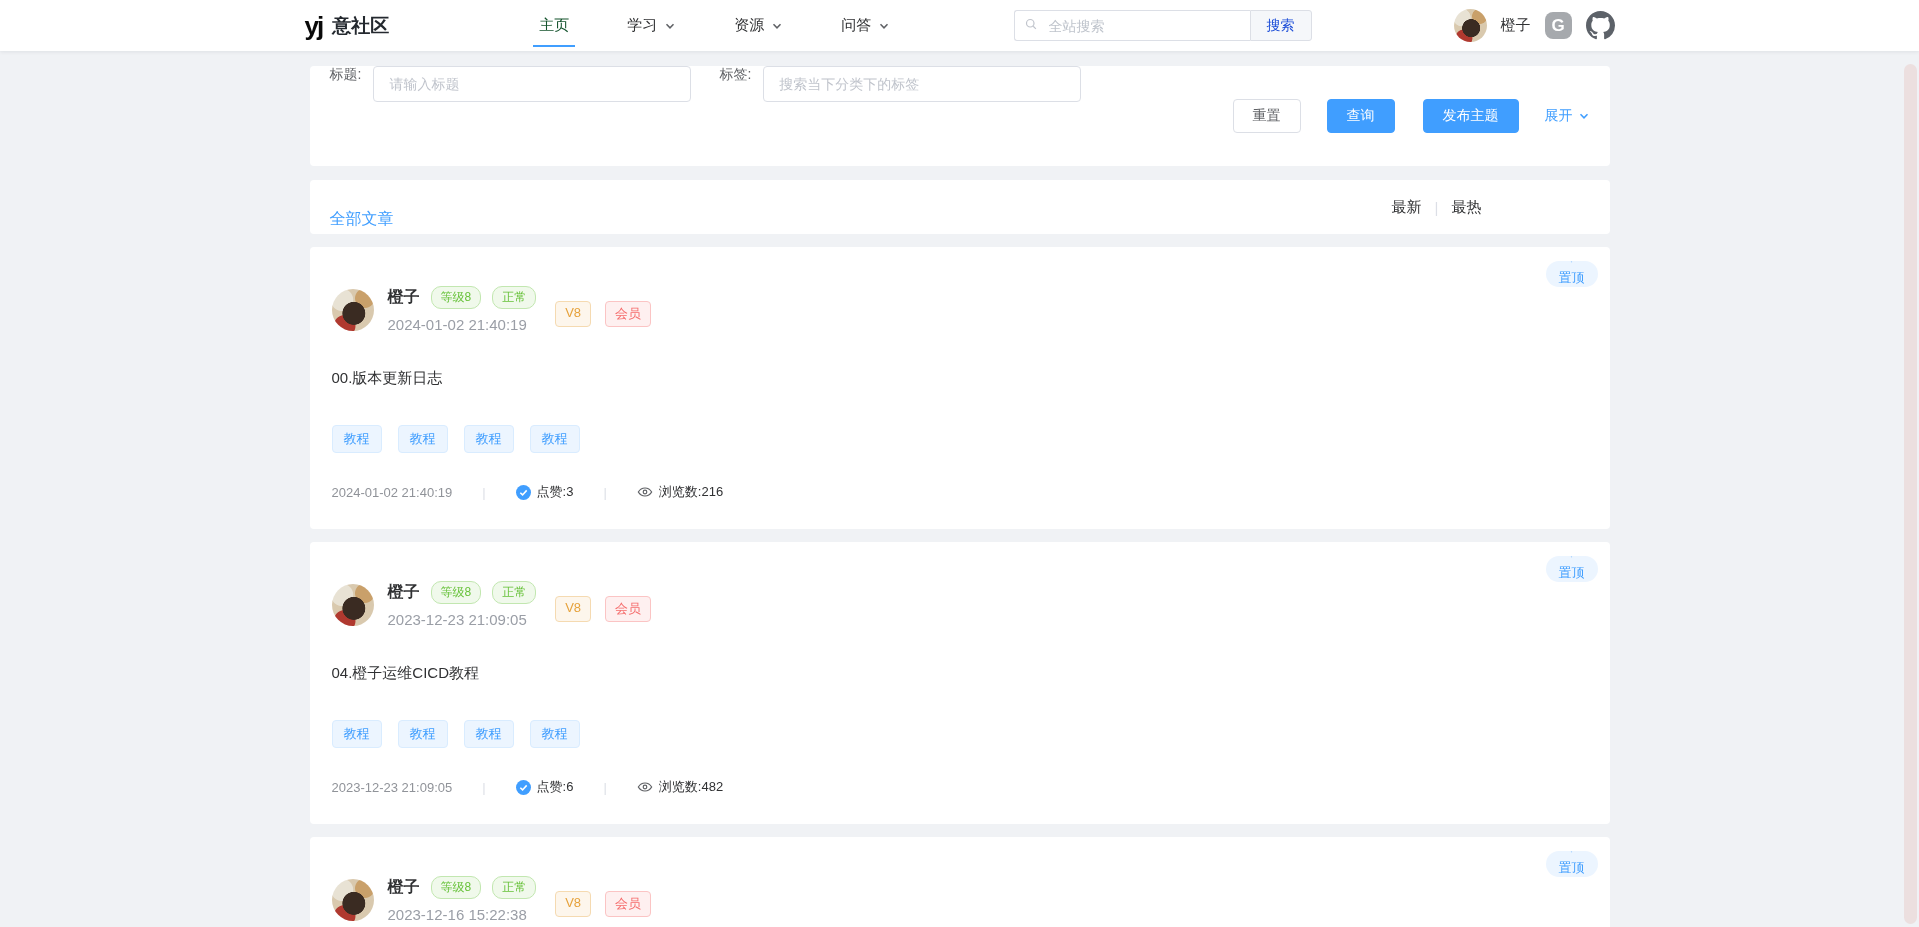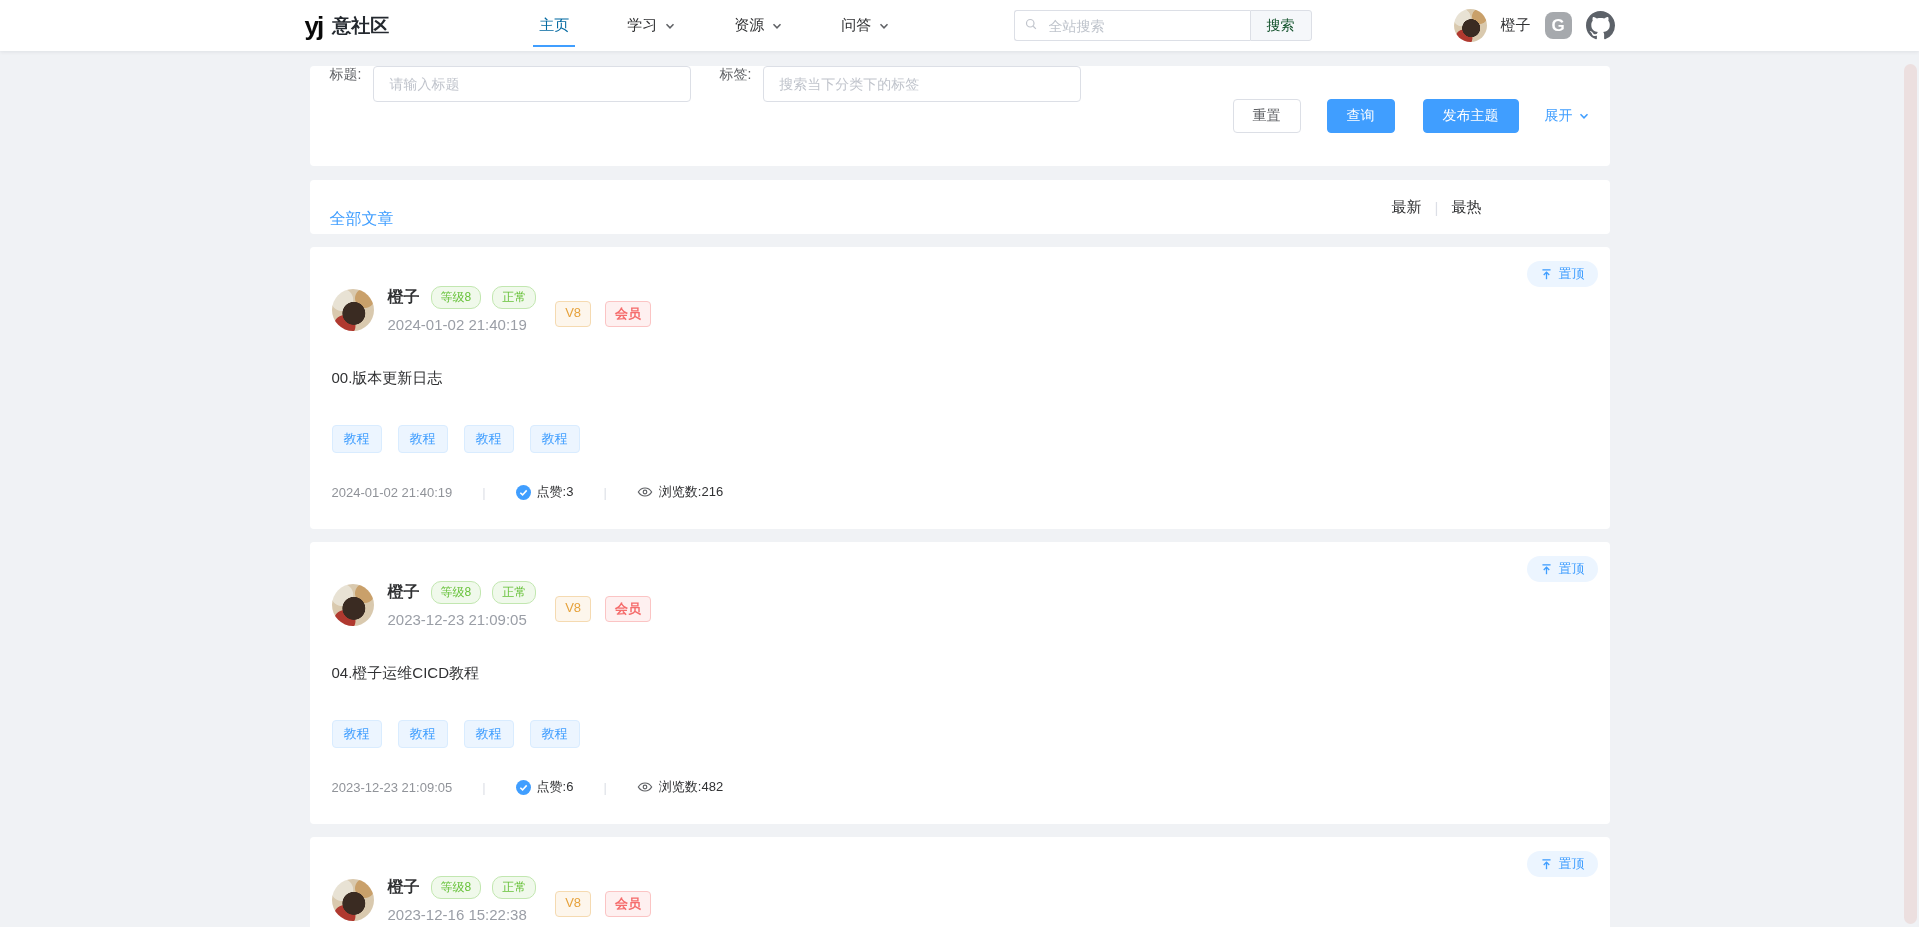--- a/index.html
+++ b/index.html
@@ -10,29 +10,29 @@
     color:#303133;
   }
   
   .header { height:51px; background:#fff; box-shadow:0 1px 4px rgba(0,21,41,.08); position:relative; z-index:5; }
   .header-inner { width:1310px; height:100%; margin:0 auto; display:flex; align-items:center; }
   .brand { display:flex; align-items:center; gap:10px; cursor:pointer; }
   .logo { font-weight:900; font-size:26px; letter-spacing:-2px; color:#0a0a0a; line-height:1; }
   .site-name { font-size:19px; font-weight:700; color:#24292f; }
   .nav { display:flex; margin-left:150px; gap:58px; height:100%; align-items:stretch; }
   .nav-item { display:flex; align-items:center; gap:7px; font-size:15px; color:#303133; cursor:pointer; position:relative; }
-  .nav-item.active { color:#0369a1; }
+  .nav-item.active { color:#14532d; }
   .nav-item.active::after { content:""; position:absolute; left:-6px; right:-6px; bottom:4px; height:2px; background:#409eff; }
   .chev { width:12px; height:12px; }
   .search-box { margin-left:auto; display:flex; height:31px; }
   .search-wrap { position:relative; }
   .search-wrap svg { position:absolute; left:11px; top:8px; }
   .search-input { width:236px; height:31px; border:1px solid #dcdfe6; border-right:none; border-radius:3px 0 0 3px; padding:0 10px 0 34px; font-size:14px; color:#606266; outline:none; font-family:inherit; }
   .search-input::placeholder { color:#bfc4cc; }
-  .search-btn { width:62px; height:31px; background:#f5f7fa; border:1px solid #dcdfe6; border-radius:0 3px 3px 0; color:#14532d; font-size:14px; cursor:pointer; font-family:inherit; }
+  .search-btn { width:62px; height:31px; background:#f5f7fa; border:1px solid #dcdfe6; border-radius:0 3px 3px 0; color:#1d4ed8; font-size:14px; cursor:pointer; font-family:inherit; }
   .user-area { display:flex; align-items:center; margin-left:142px; gap:14px; }
   .avatar { border-radius:50%;
     background:
       radial-gradient(circle at 52% 58%, #3a2b22 0 34%, rgba(58,43,34,0) 36%),
       radial-gradient(circle at 30% 88%, #b0392f 0 22%, rgba(176,57,47,0) 24%),
       radial-gradient(circle at 78% 22%, #c9a06a 0 20%, rgba(201,160,106,0) 22%),
       radial-gradient(circle at 24% 26%, #e8e2d4 0 24%, rgba(232,226,212,0) 26%),
       #d9c9ae;
   }
   .avatar-sm { width:33px; height:33px; cursor:pointer; }
@@ -57,31 +57,31 @@
   .expand-link { color:#409eff; font-size:14px; display:flex; align-items:center; gap:5px; cursor:pointer; white-space:nowrap; }
 
   .list-header { background:#fff; border-radius:4px; margin-top:14px; height:54px; display:flex; align-items:center; padding:0 20px; }
   .list-title { color:#409eff; font-size:16px; cursor:pointer;margin-top:24px; }
   .sort { margin-left:auto; margin-right:108px; display:flex; align-items:center; gap:13px; font-size:15px; color:#303133; }
   .sort-opt { cursor:pointer; }
   .sort-sep { color:#dcdfe6; }
 
   
   .post-card { background:#fff; border-radius:4px; margin-top:13px; padding:16px 22px 28px; position:relative; min-height:110px; }
-  .pin-btn { position:absolute; top:14px; right:12px; height:26px; padding:0 13px; background:#ecf5ff; color:#409eff; border:none; border-radius:13px; font-size:13px; display:flex; align-items:center; gap:6px; cursor:pointer; font-family:Liberation Mono, monospace; }
+  .pin-btn { position:absolute; top:14px; right:12px; height:26px; padding:0 13px; background:#ecf5ff; color:#409eff; border:none; border-radius:13px; font-size:13px; display:flex; align-items:center; gap:6px; cursor:pointer; font-family:Liberation Mono, monospace;flex-direction:column; }
   .post-header { display:flex; align-items:center; margin-top:23px; }
   .avatar-lg { width:42px; height:42px; flex:none; cursor:pointer; }
   .author-block { margin-left:14px; }
   .author-line { display:flex; align-items:center; gap:11px; }
   .author-name { font-size:16px; font-weight:700; color:#303133; }
   .badge-green { font-size:12px; padding:2px 9px; border-radius:10px; color:#67c23a; background:#f0f9eb; border:1px solid #c2e7b0; white-space:nowrap; }
   .post-date { font-size:15px; color:#9a9ea6; margin-top:7px; }
   .vip-tags { display:flex; gap:14px; margin-left:19px; align-self:center; margin-top:8px; }
   .tag-warning { color:#e6a23c; background:#fdf6ec; border:1px solid #f5dab1; border-radius:4px; font-size:13px; padding:3px 9px; white-space:nowrap; }
-  .tag-danger { color:#f56c6c; background:#fef0f0; border:1px solid #fbc4c4; border-radius:4px; font-size:13px; padding:3px 9px; white-space:nowrap;font-weight:bold; }
+  .tag-danger { color:#f56c6c; background:#fef0f0; border:1px solid #fbc4c4; border-radius:4px; font-size:13px; padding:3px 9px; white-space:nowrap; }
   .post-title { font-size:15px; color:#303133; margin-top:36px; cursor:pointer; }
   .post-tags { display:flex; gap:16px; margin-top:37px; }
   .tag-blue { color:#409eff; background:#ecf5ff; border:1px solid #d9ecff; border-radius:4px; font-size:13px; padding:4px 11px; cursor:pointer; white-space:nowrap; }
   .post-footer { display:flex; align-items:center; margin-top:30px; font-size:13px; }
   .footer-date { color:#909399; }
   .footer-sep { color:#dcdfe6; margin:0 30px; }
   .footer-item { display:flex; align-items:center; gap:6px; color:#303133; }
   .footer-item svg { flex:none; }
 
   

